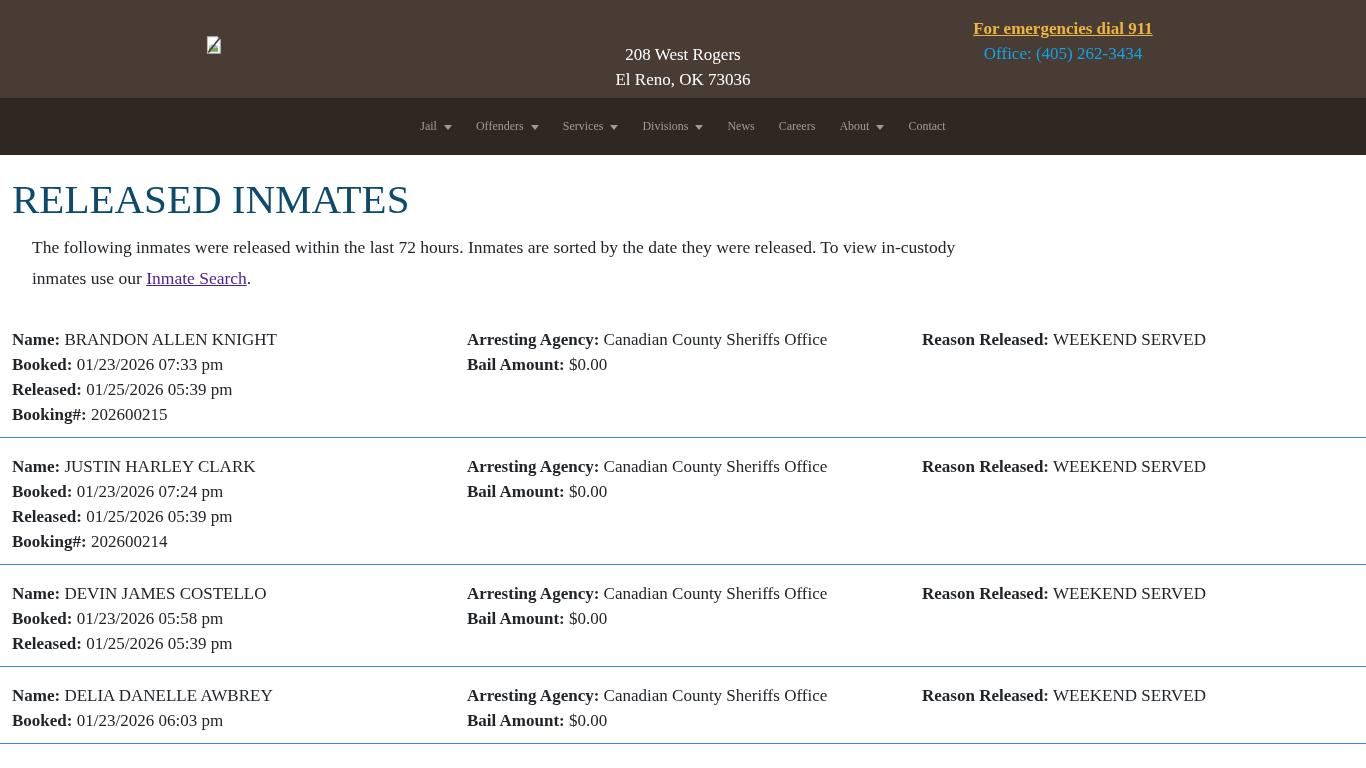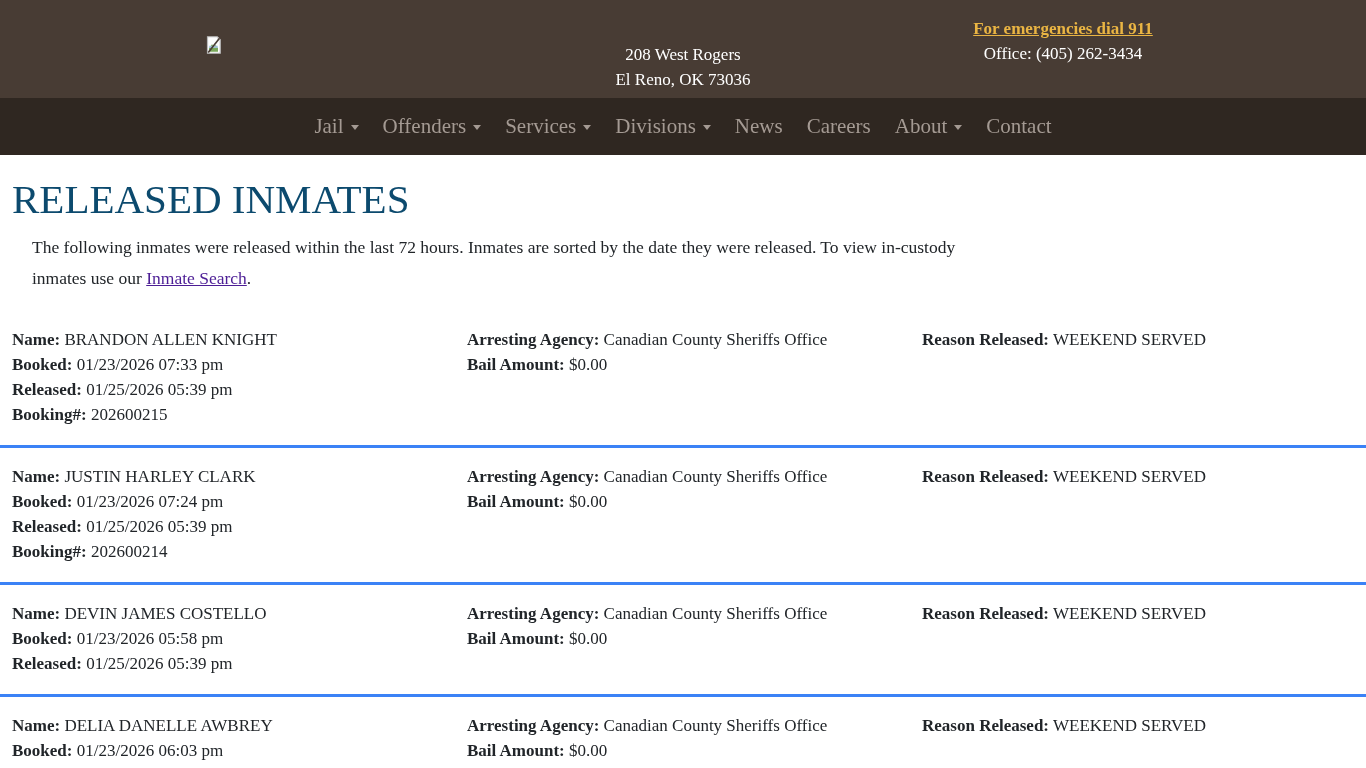--- a/index.html
+++ b/index.html
@@ -15,29 +15,29 @@
   .logo-img { position:absolute; left:206px; top:36px; width:15px; height:18px; }
   .addr-block {
     position:absolute; left:50%; top:16px; transform:translateX(-50%);
     text-align:center; color:#ffffff; font-size:17px; line-height:25px; white-space:nowrap;margin-top:26px;
   }
   .emergency-block {
     position:absolute; left:1063px; top:16px; transform:translateX(-50%);
     text-align:center; font-size:17px; line-height:25px; white-space:nowrap;
   }
   .emergency-line { color:#eab543; font-weight:bold;text-decoration:underline; }
-  .office-line { color:#ffffff; }
+  .office-line { color:#0ea5e9; }
 
   
   .main-nav {
     height:57px; background:#2f2721;
     display:flex; justify-content:center; align-items:center;
   }
   .nav-link {
-    color:#a49a93; font-size:21px; text-decoration:none; cursor:pointer;
+    color:#a49a93; font-size:12px; text-decoration:none; cursor:pointer;
     padding:8px 9px; margin:0 3px; display:flex; align-items:center; white-space:nowrap;
   }
   .caret {
     display:inline-block; width:0; height:0; margin-left:7px; margin-top:2px;
     border-left:4.5px solid transparent; border-right:4.5px solid transparent;
     border-top:5px solid #a49a93;
   }
 
   
   .page-title {
@@ -46,21 +46,21 @@
   }
   .intro {
     margin:9px 0 0 32px; max-width:975px;
     font-size:17.5px; line-height:31px; color:#212529;
   }
   .intro a { color:#4c1d95; text-decoration:underline; cursor:pointer; }
 
   .records { margin-top:33px; }
   .record {
     display:grid; grid-template-columns:455px 455px 1fr;
-    padding:16px 12px 18px; border-bottom:3px solid #3b82f6;
+    padding:16px 12px 10px; border-bottom:1px solid #3b82f6;
     font-size:17px; line-height:25px;
   }
   .record:first-child { padding-top:0; }
   .lbl { font-weight:bold; }
 </style>
 </head>
 <body>
 
 <header class="site-header">
   <span class="logo-img">

